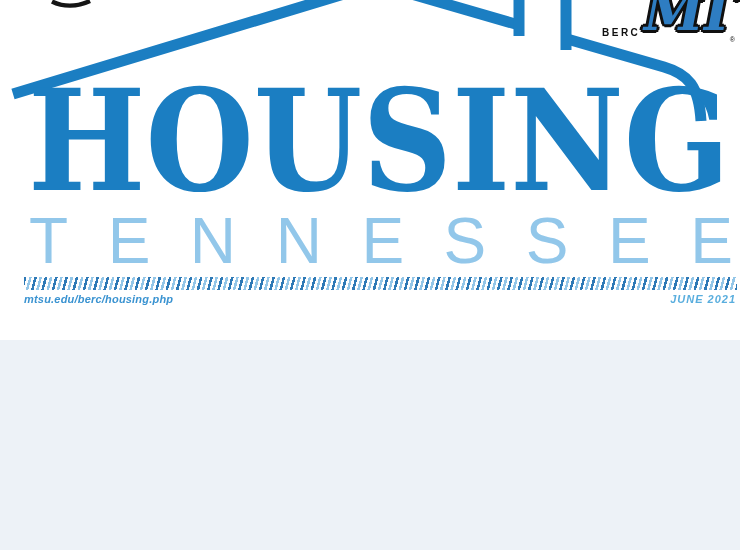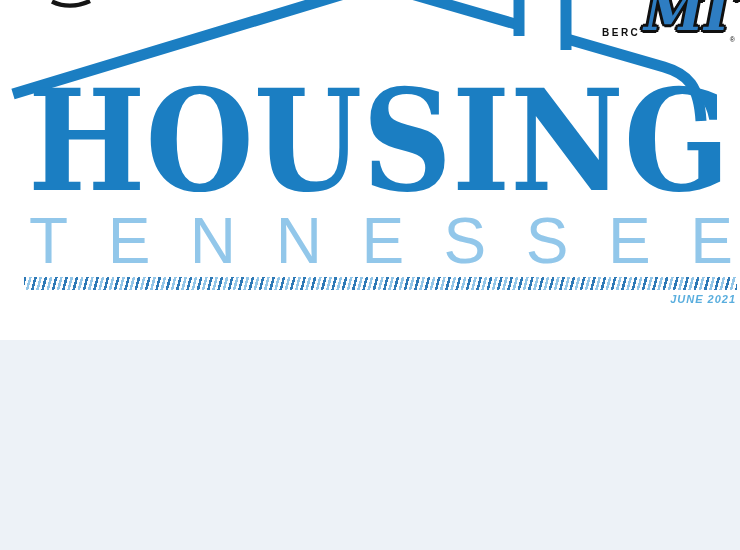--- a/index.html
+++ b/index.html
@@ -57,20 +57,21 @@
   </svg>
 
   <div class="logo">
     <span class="mt">MT</span>
     <span class="berc">BERC</span>
     <span class="reg">®</span>
   </div>
 
   <div class="hatch"></div>
 
+  <div class="site-url">mtsu.edu/berc/housing.php</div>
   <div class="issue">JUNE 2021</div>
 
   <div class="panel">
     
     
   </div>
 
 </div>
 
 </body></html>

